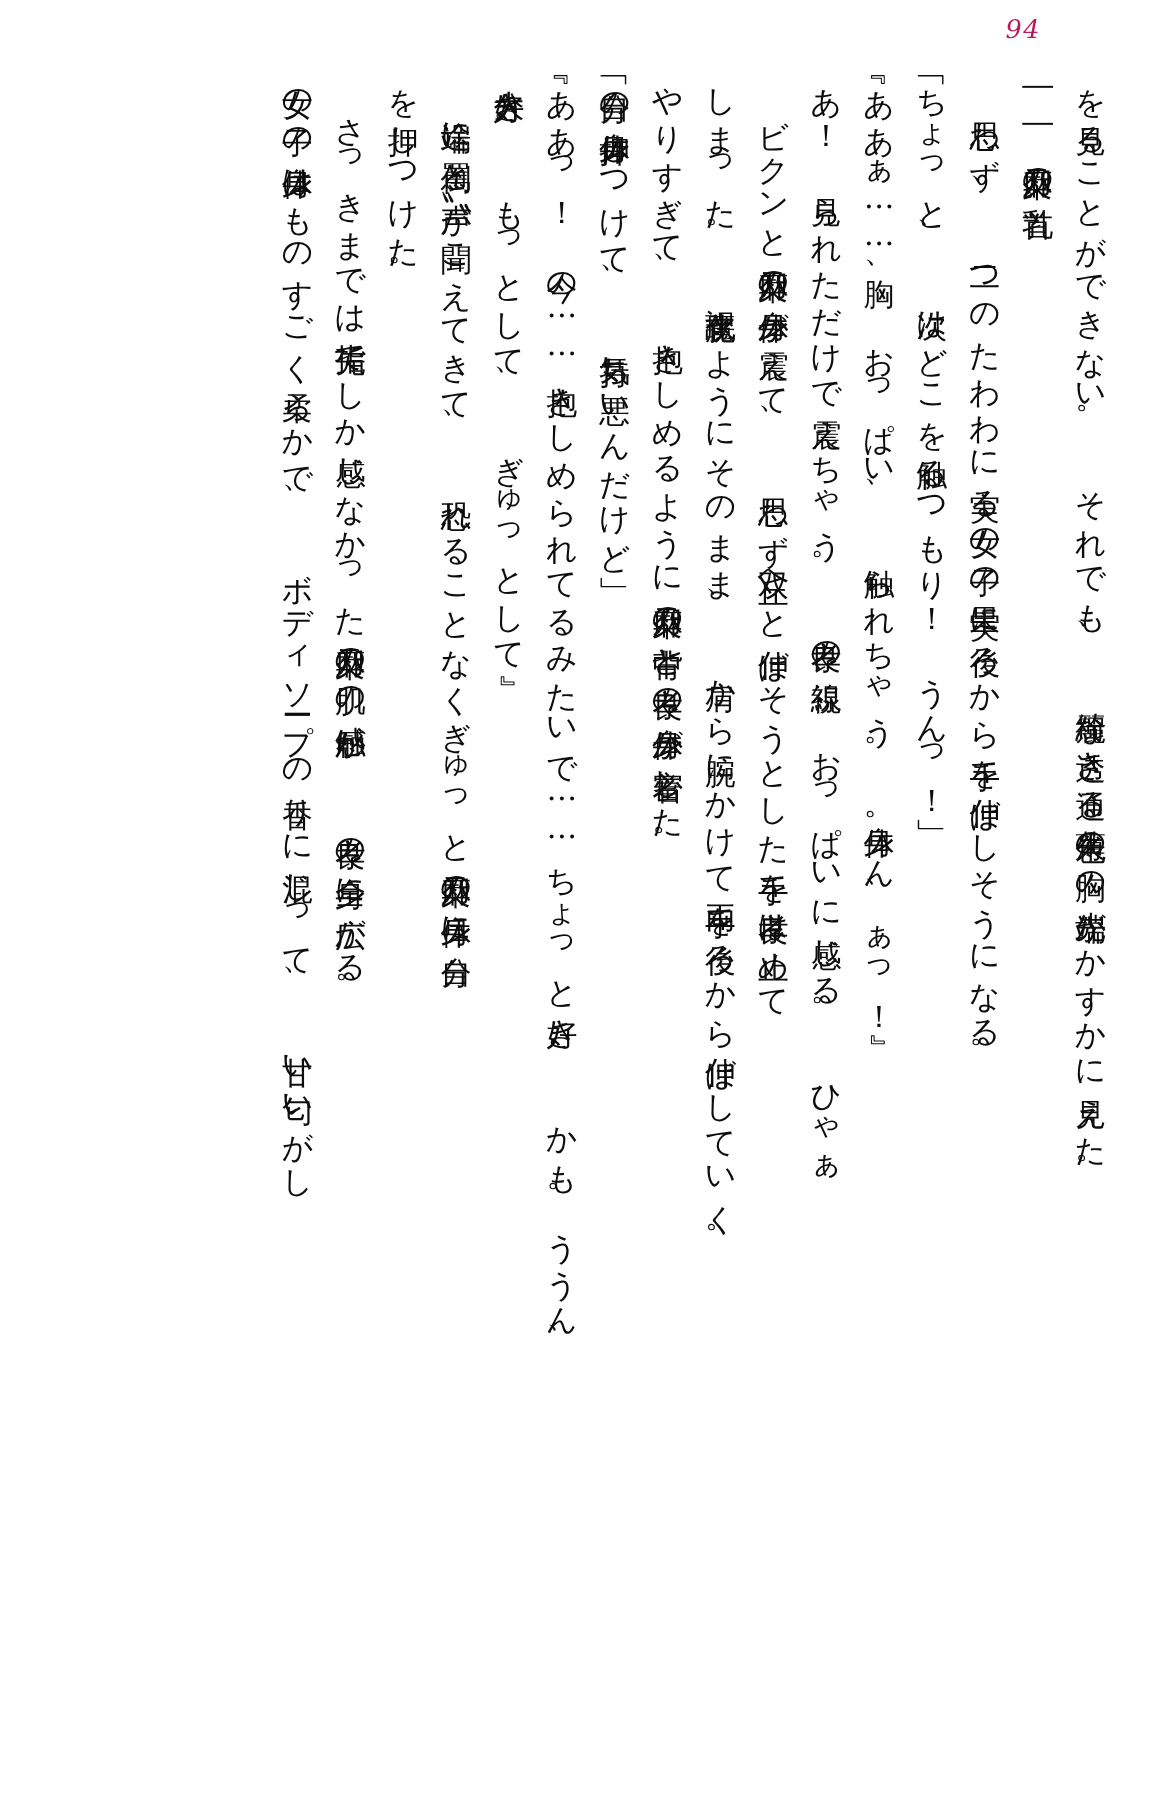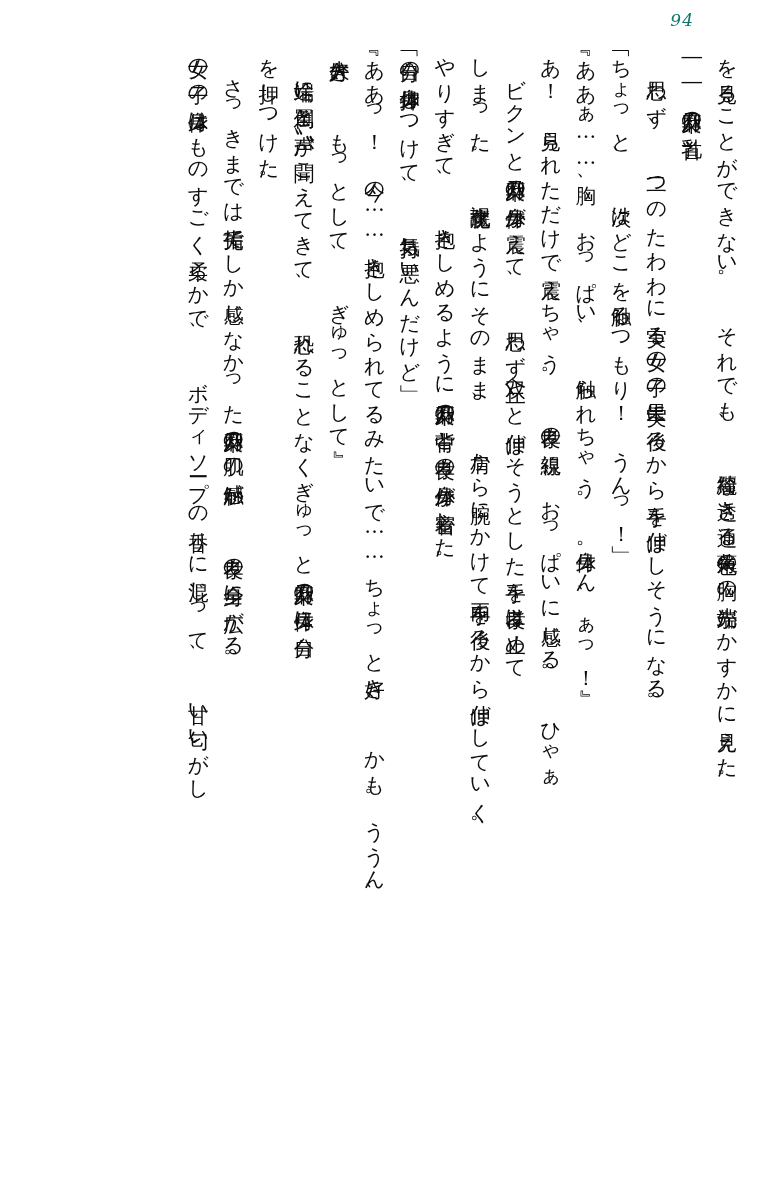--- a/index.html
+++ b/index.html
@@ -25,21 +25,21 @@
   }
 
   .page-number {
     position: absolute;
     top: 10px;
     right: 78px;
     font-size: 17px;
     font-family: "DejaVu Serif", "Liberation Serif", serif;
     font-style: italic;
     letter-spacing: 1px;
-    color: #0f766e;
+    color: #be185d;
   }
 
   
   .vtext {
     position: absolute;
     top: 44px;
     right: 28px;
     left: 28px;
     bottom: 28px;
     writing-mode: vertical-rl;

